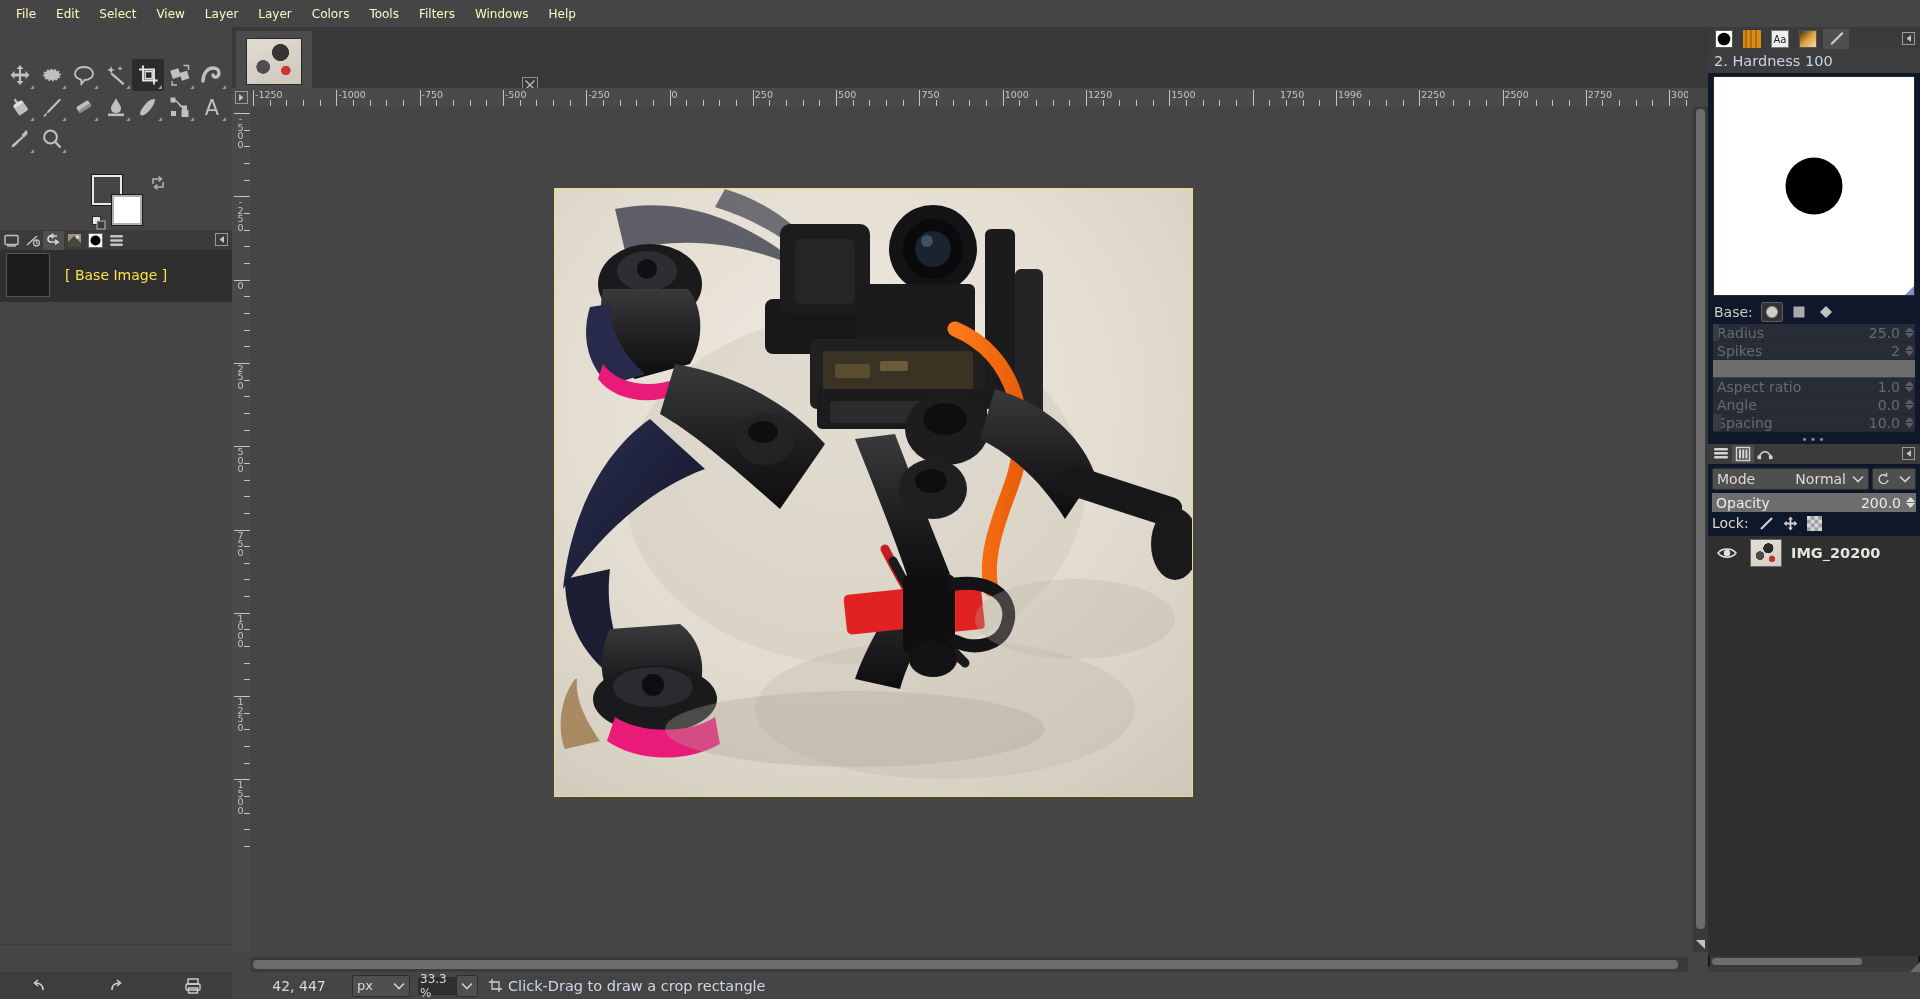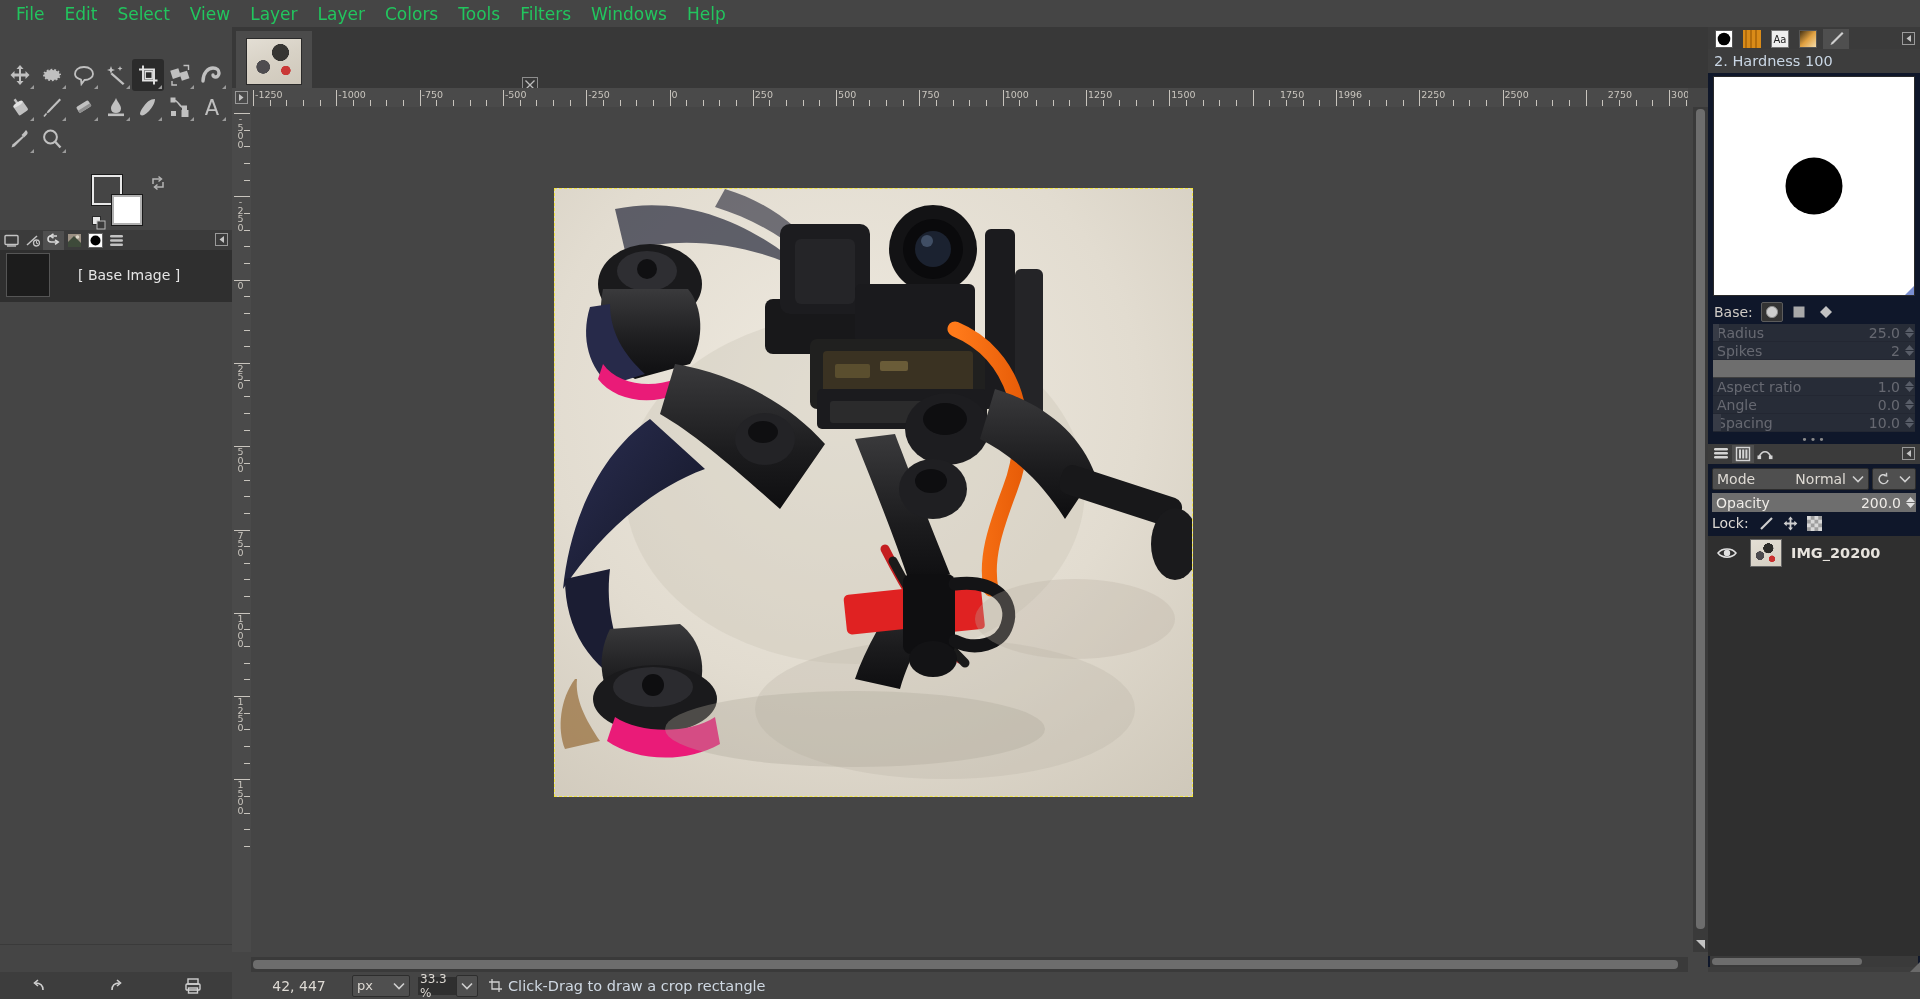--- a/index.html
+++ b/index.html
@@ -12,21 +12,21 @@
   }
   #app { position: relative; width: 1920px; height: 999px; }
 
   
   #menubar {
     position: absolute; top: 0; left: 0; width: 1920px; height: 27px;
     background: #454545; display: flex; align-items: center;
     padding-left: 6px; gap: 0px;
   }
   .menu-item {
-    padding: 4px 10px; color: #22c55e; font-size: 17px; cursor: default;
+    padding: 4px 10px; color: #fef9c3; font-size: 12px; cursor: default;
     white-space: nowrap;
   }
 
   
   #toolbox {
     position: absolute; top: 27px; left: 0; width: 232px; height: 945px;
     background: #454545;
   }
   #tool-grid {
     position: absolute; top: 32px; left: 4px;
@@ -82,21 +82,21 @@
     position: absolute; top: 20px; left: 0; width: 232px; height: 52px;
     background: #2f2f2f;
   }
   .undo-row {
     display: flex; align-items: center; height: 50px;
     background: #2f2f2f; padding-left: 6px;
   }
   .undo-thumb {
     width: 44px; height: 44px; background: #1c1c1c; border: 1px solid #555;
   }
-  .undo-label { margin-left: 28px; color: #e5e5e5; font-size: 14px; }
+  .undo-label { margin-left: 15px; color: #fde047; font-size: 14px; }
   #left-dock-rest {
     position: absolute; top: 72px; left: 0; width: 232px; height: 670px;
     background: #454545;
   }
 
   
   #tabstrip {
     position: absolute; top: 27px; left: 232px; width: 1476px; height: 68px;
     background: #383838;
   }
@@ -713,21 +713,21 @@
         <div class="rtick" style="left: 1201.52px; top: 12px; width: 1px; height: 6px;"></div>
         <div class="rtick" style="left: 1218.18px; top: 12px; width: 1px; height: 6px;"></div>
         <div class="rtick" style="left: 1234.84px; top: 12px; width: 1px; height: 6px;"></div>
         <div class="rtick" style="left: 1251.5px; top: 2px; width: 1px; height: 16px;"></div>
         <div class="rlabel" style="left: 1253.5px; top: 1px;">2500</div>
         <div class="rtick" style="left: 1268.16px; top: 12px; width: 1px; height: 6px;"></div>
         <div class="rtick" style="left: 1284.82px; top: 12px; width: 1px; height: 6px;"></div>
         <div class="rtick" style="left: 1301.48px; top: 12px; width: 1px; height: 6px;"></div>
         <div class="rtick" style="left: 1318.14px; top: 12px; width: 1px; height: 6px;"></div>
         <div class="rtick" style="left: 1334.8px; top: 2px; width: 1px; height: 16px;"></div>
-        <div class="rlabel" style="left: 1336.8px; top: 1px; padding-left: 20px;">2750</div>
+        <div class="rlabel" style="left: 1336.8px; top: 1px;">2750</div>
         <div class="rtick" style="left: 1351.46px; top: 12px; width: 1px; height: 6px;"></div>
         <div class="rtick" style="left: 1368.12px; top: 12px; width: 1px; height: 6px;"></div>
         <div class="rtick" style="left: 1384.78px; top: 12px; width: 1px; height: 6px;"></div>
         <div class="rtick" style="left: 1401.44px; top: 12px; width: 1px; height: 6px;"></div>
         <div class="rtick" style="left: 1418.1px; top: 2px; width: 1px; height: 16px;"></div>
         <div class="rlabel" style="left: 1420.1px; top: 1px;">3000</div>
         <div class="rtick" style="left: 1434.76px; top: 12px; width: 1px; height: 6px;"></div>
       </div>
     <div id="vruler">
         <div class="rtick" style="top: 6px; left: 2px; height: 1px; width: 16px;"></div>

